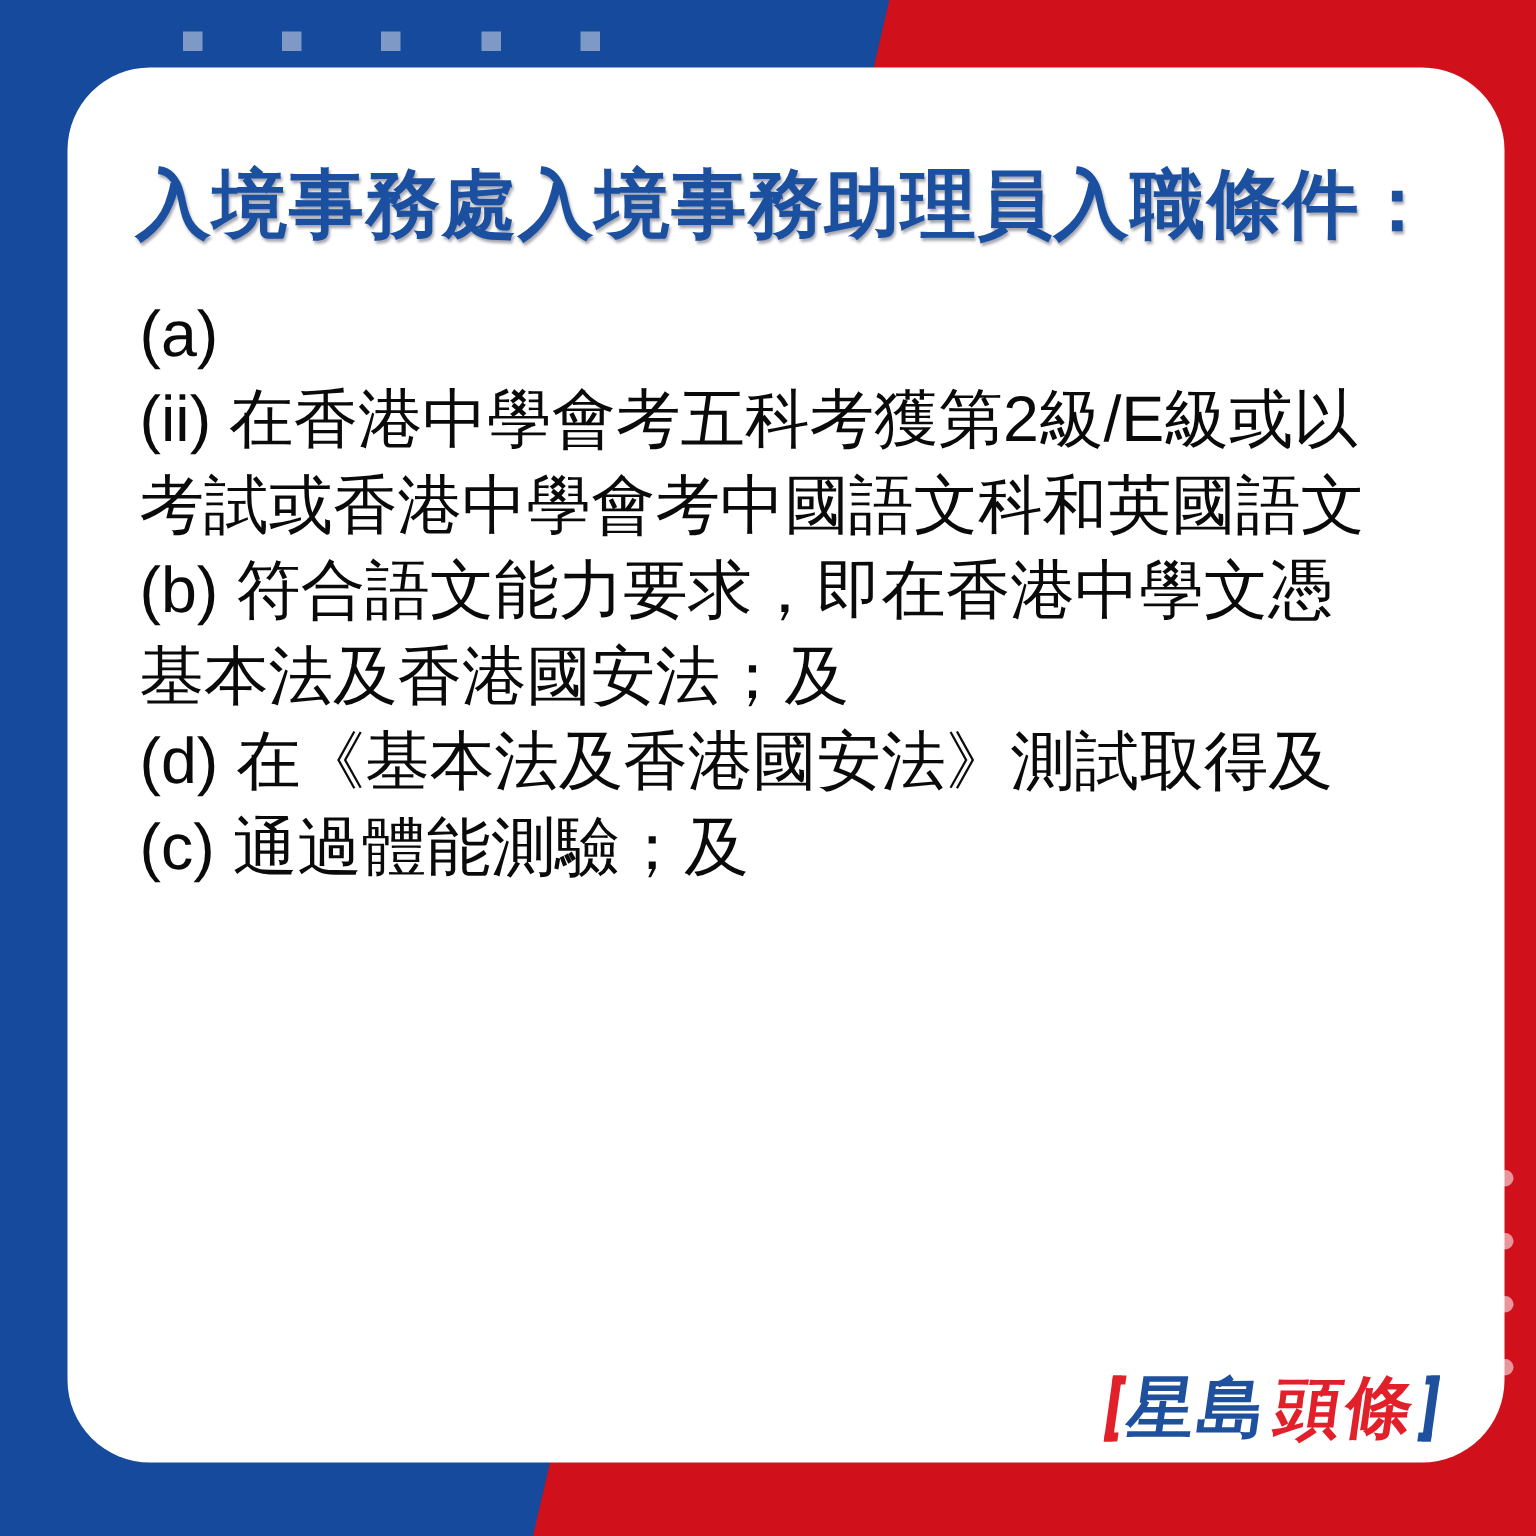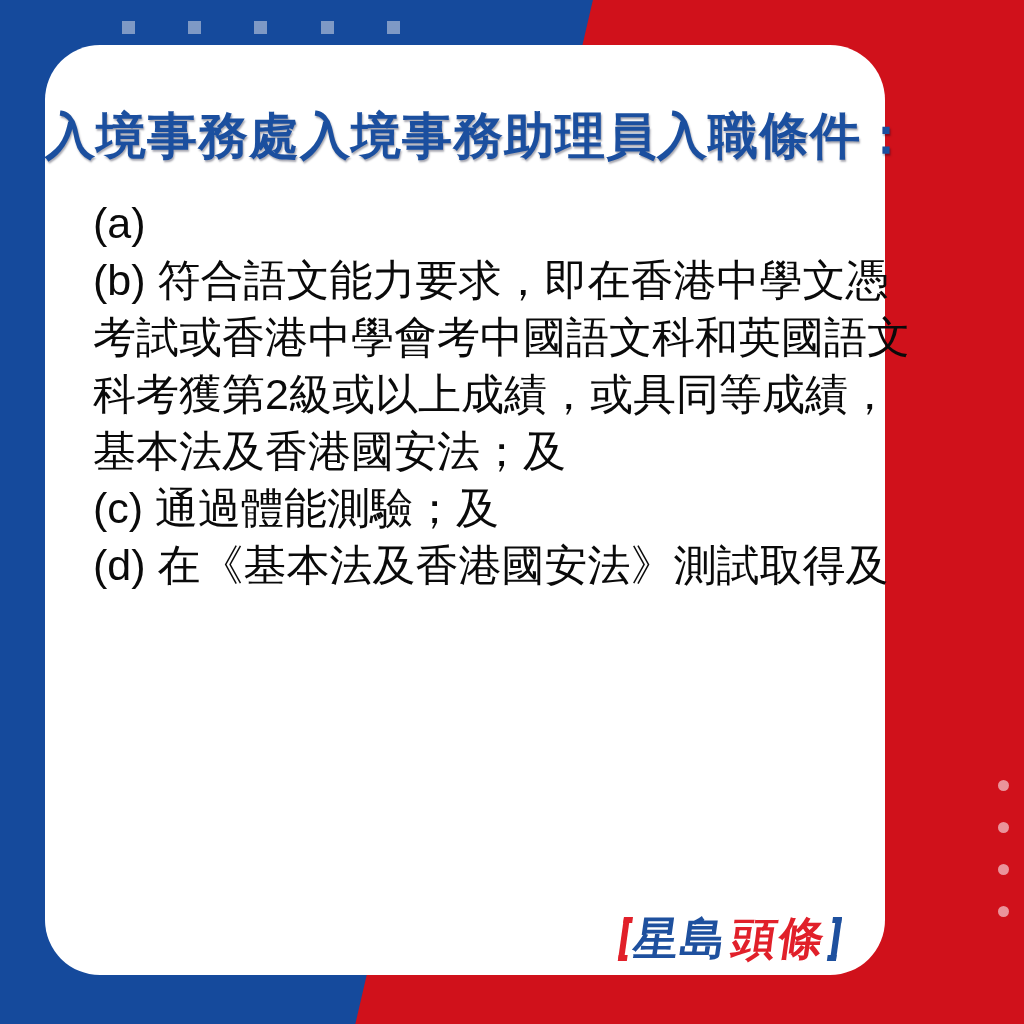--- a/index.html
+++ b/index.html
@@ -23,21 +23,21 @@
   .deco-squares .sq:nth-child(5){left:387px;}
   .deco-dots .dot{
     position:absolute;left:998px;width:11px;height:11px;border-radius:50%;
     background:var(--dot-pink,#ea949b);
   }
   .deco-dots .dot:nth-child(1){top:780px;}
   .deco-dots .dot:nth-child(2){top:822px;}
   .deco-dots .dot:nth-child(3){top:864px;}
   .deco-dots .dot:nth-child(4){top:906px;}
   .card{
-    position:absolute;left:45px;top:45px;width:840px;height:930px;
+    position:absolute;left:45px;top:45px;width:958px;height:930px;
     background:var(--card-bg,#ffffff);border-radius:55px;
   }
   .title{
     position:absolute;left:0;right:0;top:58px;margin:0;
     text-align:center;font-size:50px;font-weight:800;letter-spacing:1px;
     color:var(--title-blue,#1b4f9f);
     text-shadow:1px 2px 2px rgba(0,0,30,0.35);
     white-space:nowrap;
   }
   .body-text{
@@ -83,26 +83,26 @@
     <span class="dot"></span>
     <span class="dot"></span>
     <span class="dot"></span>
   </div>
 
   <div class="card">
     <h1 class="title">入境事務處入境事務助理員入職條件：</h1>
 
     <div class="body-text">
       <div>(a)</div>
+      <div>(ii) 在香港中學會考五科考獲第2級/E級或以</div>
+      <div>考試或香港中學會考中國語文科和英國語文</div>
       <div>(b) 符合語文能力要求，即在香港中學文憑</div>
-      <div>考試或香港中學會考中國語文科和英國語文</div>
-      <div>科考獲第2級或以上成績，或具同等成績，</div>
       <div>基本法及香港國安法；及</div>
+      <div>(d) 在《基本法及香港國安法》測試取得及</div>
       <div>(c) 通過體能測驗；及</div>
-      <div>(d) 在《基本法及香港國安法》測試取得及</div>
     </div>
 
     <div class="logo">
       <span class="br-l"></span>
       <span class="t-blue">星島</span>
       <span class="t-red">頭條</span>
       <span class="br-r"></span>
     </div>
   </div>
 </div>

